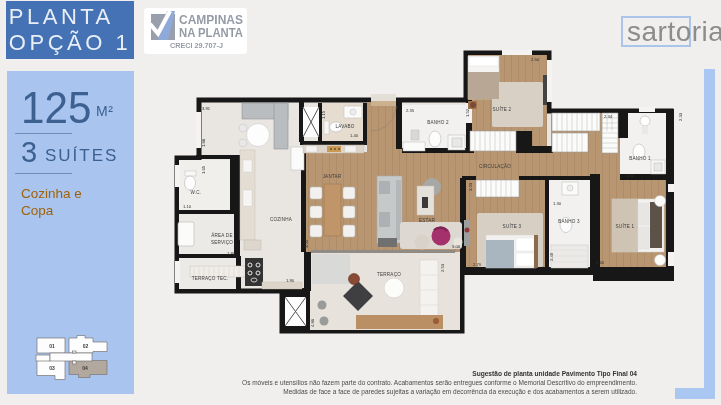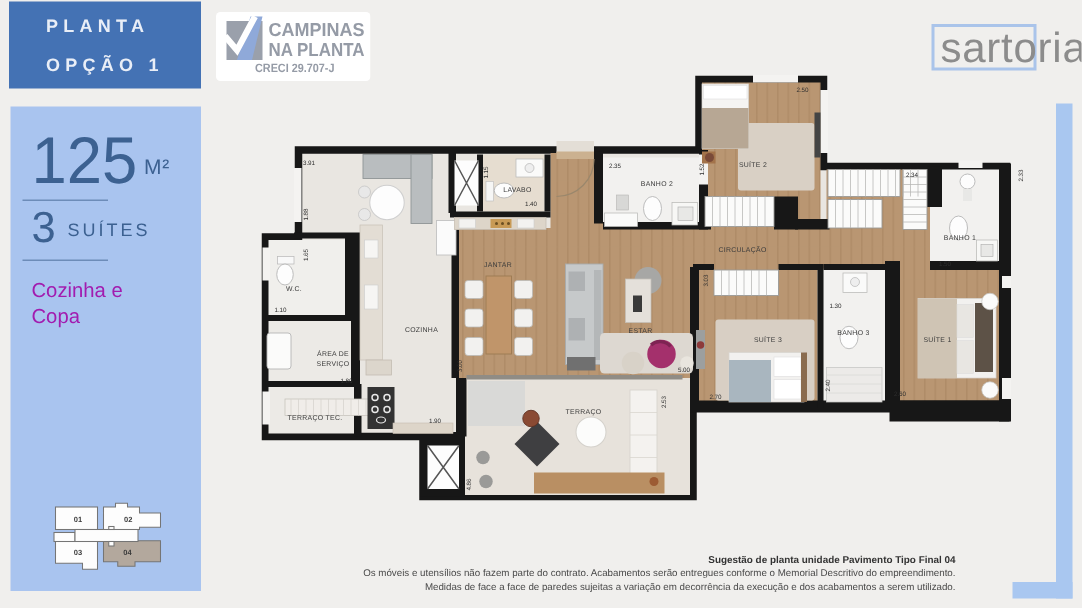--- a/index.html
+++ b/index.html
@@ -1,28 +1,28 @@
 <!DOCTYPE html>
 <html><head>
 <meta charset="utf-8">
 <style>
   html,body{margin:0;padding:0;}
   body{width:721px;height:405px;overflow:hidden;background:#f0efed;font-family:"Liberation Sans",sans-serif;position:relative;}
   .abs{position:absolute;}
   
   #title{left:6px;top:1px;width:128px;height:58px;background:#4472b4;color:#e9eef7;
     display:flex;flex-direction:column;align-items:center;justify-content:center;
-    font-size:12px;letter-spacing:3.5px;line-height:26px;font-weight:700;}
+    font-size:22px;letter-spacing:3.5px;line-height:26px;font-weight:400;}
   #panel{left:7px;top:71px;width:127px;height:323px;background:#a9c4ef;color:#3c6191;}
   #n125{left:21px;top:83px;font-size:44px;color:#3c6191;letter-spacing:0px;font-weight:400;transform:scaleX(0.96);transform-origin:left top;}
   #m2{left:96px;top:103px;font-size:14px;color:#3c6191;font-weight:400;letter-spacing:0.5px;text-align:right;}
   .rule{left:15px;width:57px;height:1px;background:#6d8cb8;}
   #n3{left:21px;top:136px;font-size:29px;color:#3c6191;}
-  #suites{left:45px;top:146px;font-size:12px;letter-spacing:2px;color:#3c6191;}
-  #coz{left:21px;top:185px;font-size:13.5px;line-height:17px;color:#a21caf;}
+  #suites{left:45px;top:146px;font-size:17px;letter-spacing:2px;color:#3c6191;}
+  #coz{left:21px;top:185px;font-size:13.5px;line-height:17px;color:#a16207;}
   
   #sart-box{left:621px;top:16px;width:66px;height:27px;border:2px solid #aac4ea;}
   #sart{left:627px;top:16px;font-size:28px;color:#8c8c8c;letter-spacing:0.5px;font-weight:400;}
   
   #barv{left:704px;top:69px;width:11px;height:330px;background:#a9c7f0;}
   #barh{left:675px;top:388px;width:40px;height:11px;background:#a9c7f0;}
   
   #disc{right:84px;top:370px;text-align:right;font-size:6.5px;line-height:8.8px;color:#4a4a4a;}
   #disc b{font-size:6.6px;color:#333;}
 </style>

